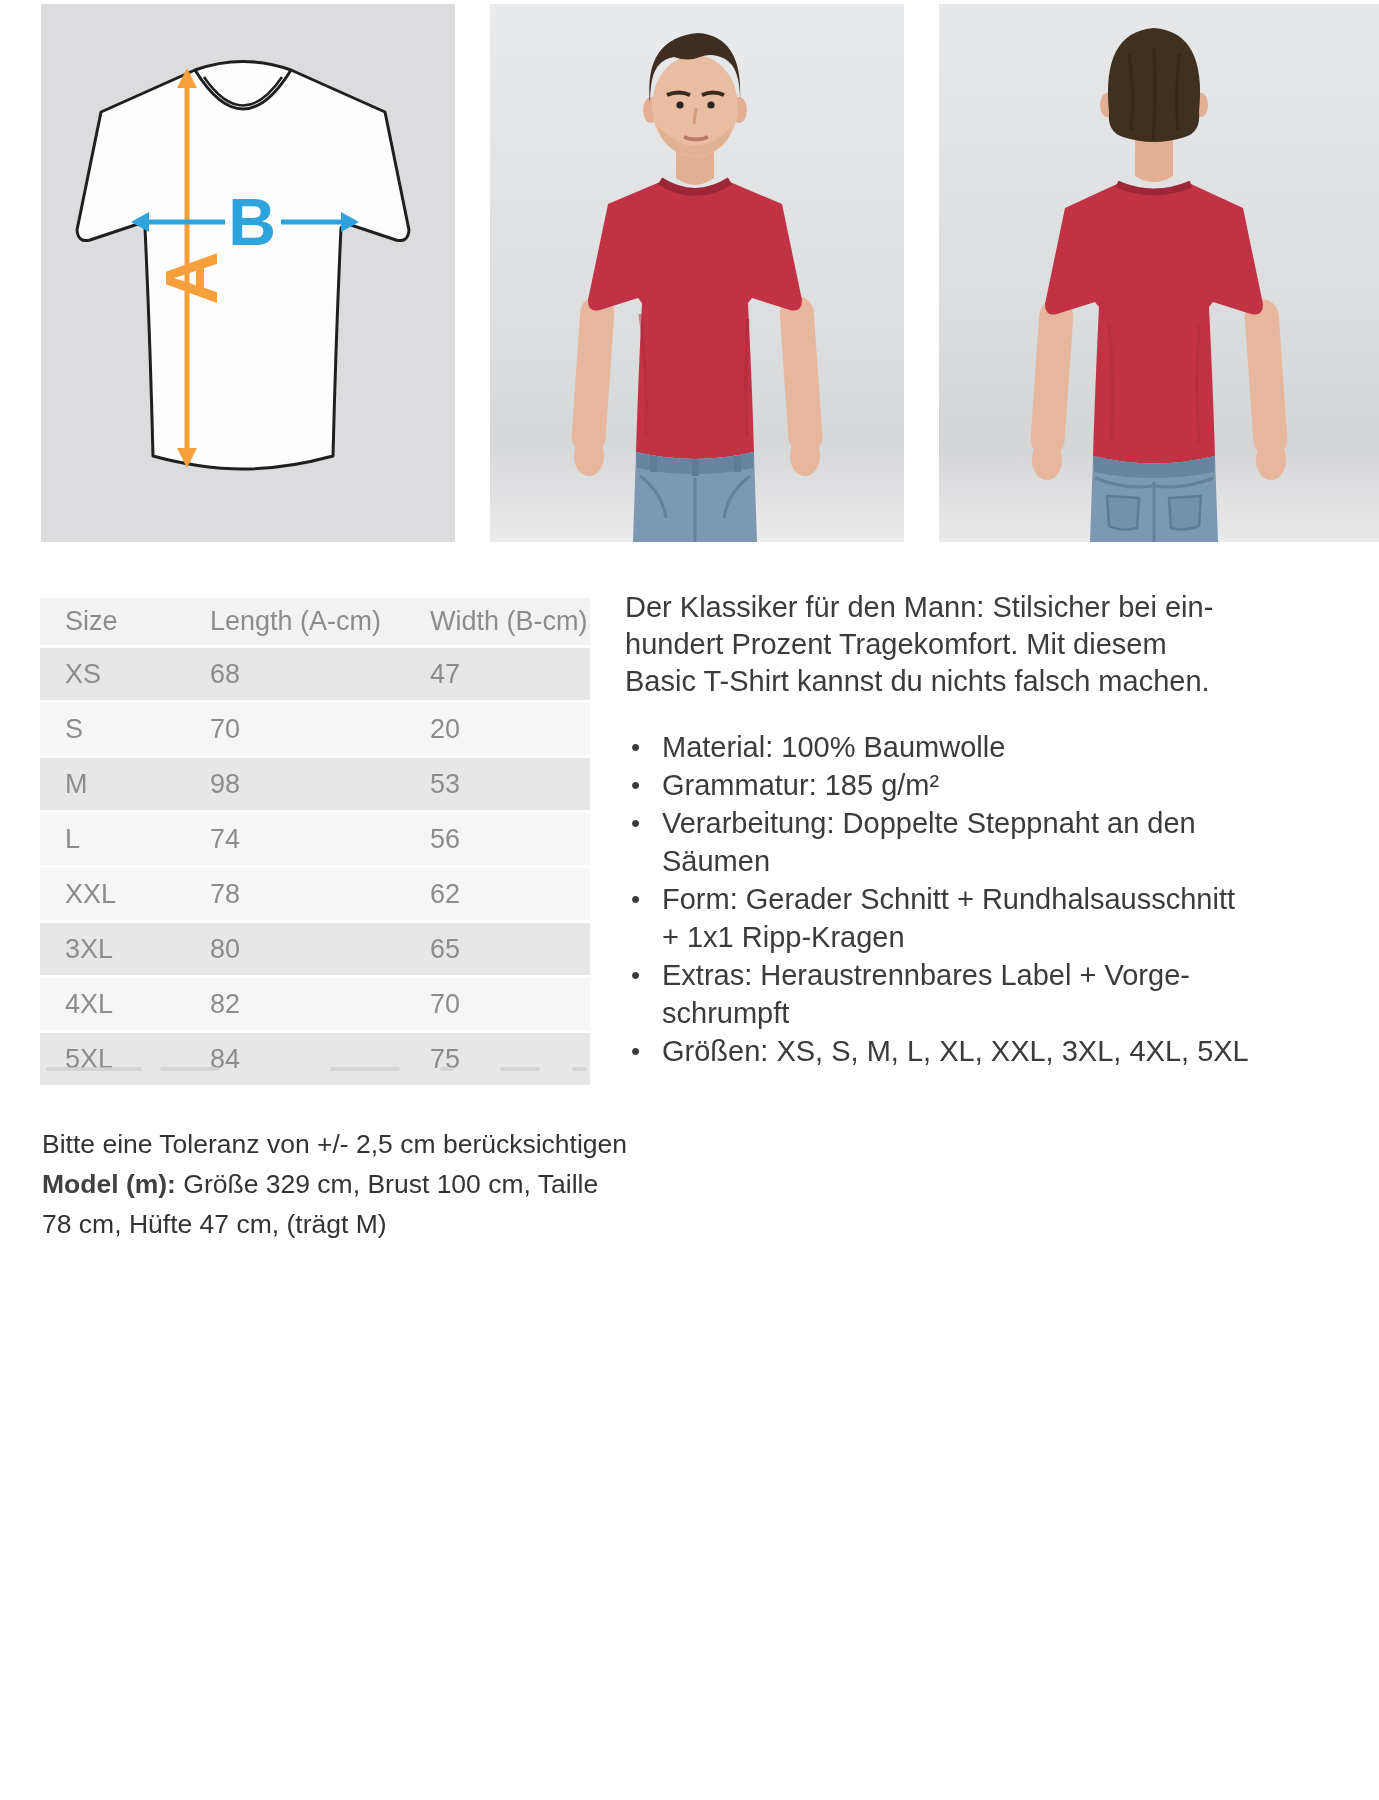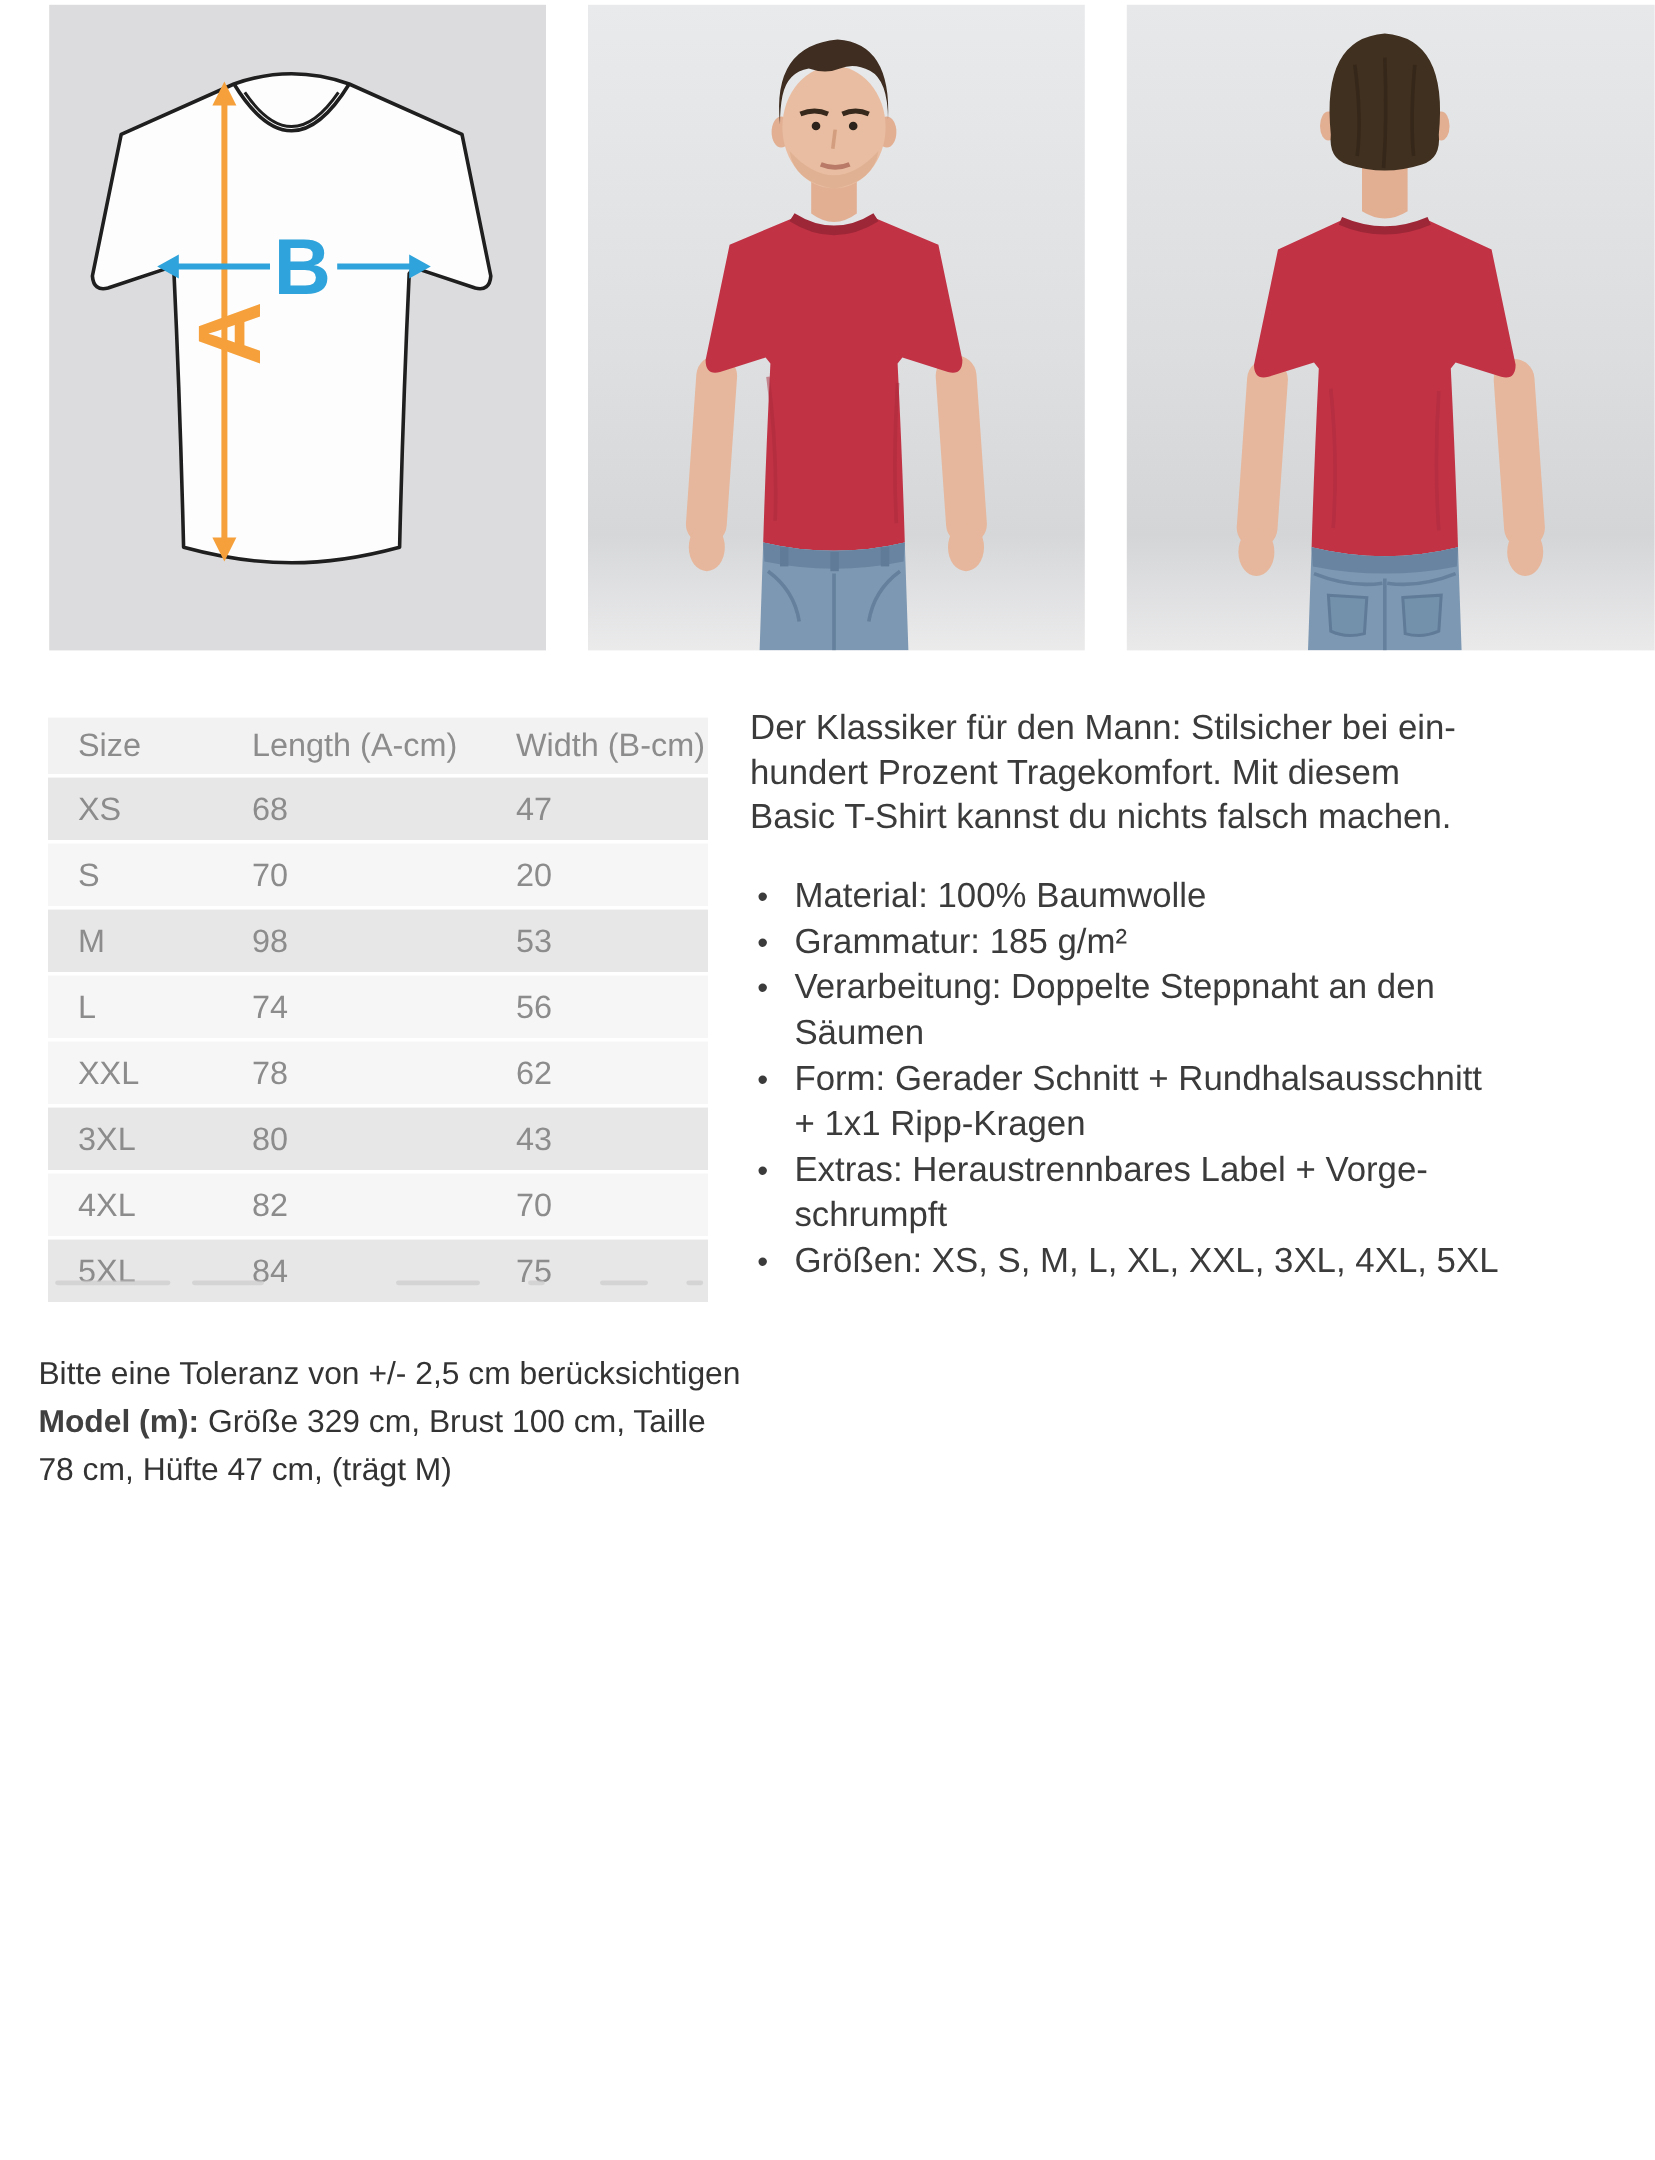--- a/index.html
+++ b/index.html
@@ -24,21 +24,21 @@
   .c3 { flex:1; }
   .artifact { position:absolute; background:#cfcecd; height:4px; border-radius:2px; opacity:.75; }
 
   
   .desc { position:absolute; left:625px; top:589px; width:762px; color:#3b3b3b; font-size:29px; line-height:37px; }
   .bullets { margin-top:28px; line-height:38px; }
   .bullet { position:relative; padding-left:37px; }
   .bullet::before { content:"•"; position:absolute; left:6px; top:0; font-size:26px; color:#3b3b3b; }
 
   
-  .notes { position:absolute; left:32px; top:1124px; width:640px; color:#333333; font-size:26.5px; line-height:40px; }
+  .notes { position:absolute; left:42px; top:1124px; width:640px; color:#333333; font-size:26.5px; line-height:40px; }
   .notes b { color:#404040; }
 </style>
 </head>
 <body>
 
 <div class="panel" id="panel-diagram">
   <svg viewBox="0 0 414 538">
 
     <path d="M154,66 L60,108 L36,226 Q37,239 49,236 L100,219 L104,224
          Q109,330 112,452 Q160,465 202,465 Q244,465 292,452 Q295,330 300,224
@@ -164,21 +164,21 @@
       <div class="c3">56</div>
     </div>
   <div class="t-row even">
       <div class="c1">XXL</div>
       <div class="c2">78</div>
       <div class="c3">62</div>
     </div>
   <div class="t-row odd">
       <div class="c1">3XL</div>
       <div class="c2">80</div>
-      <div class="c3">43</div>
+      <div class="c3">65</div>
     </div>
   <div class="t-row even">
       <div class="c1">4XL</div>
       <div class="c2">82</div>
       <div class="c3">70</div>
     </div>
   <div class="t-row odd">
       <div class="c1">5XL</div>
       <div class="c2">84</div>
       <div class="c3">75</div>

